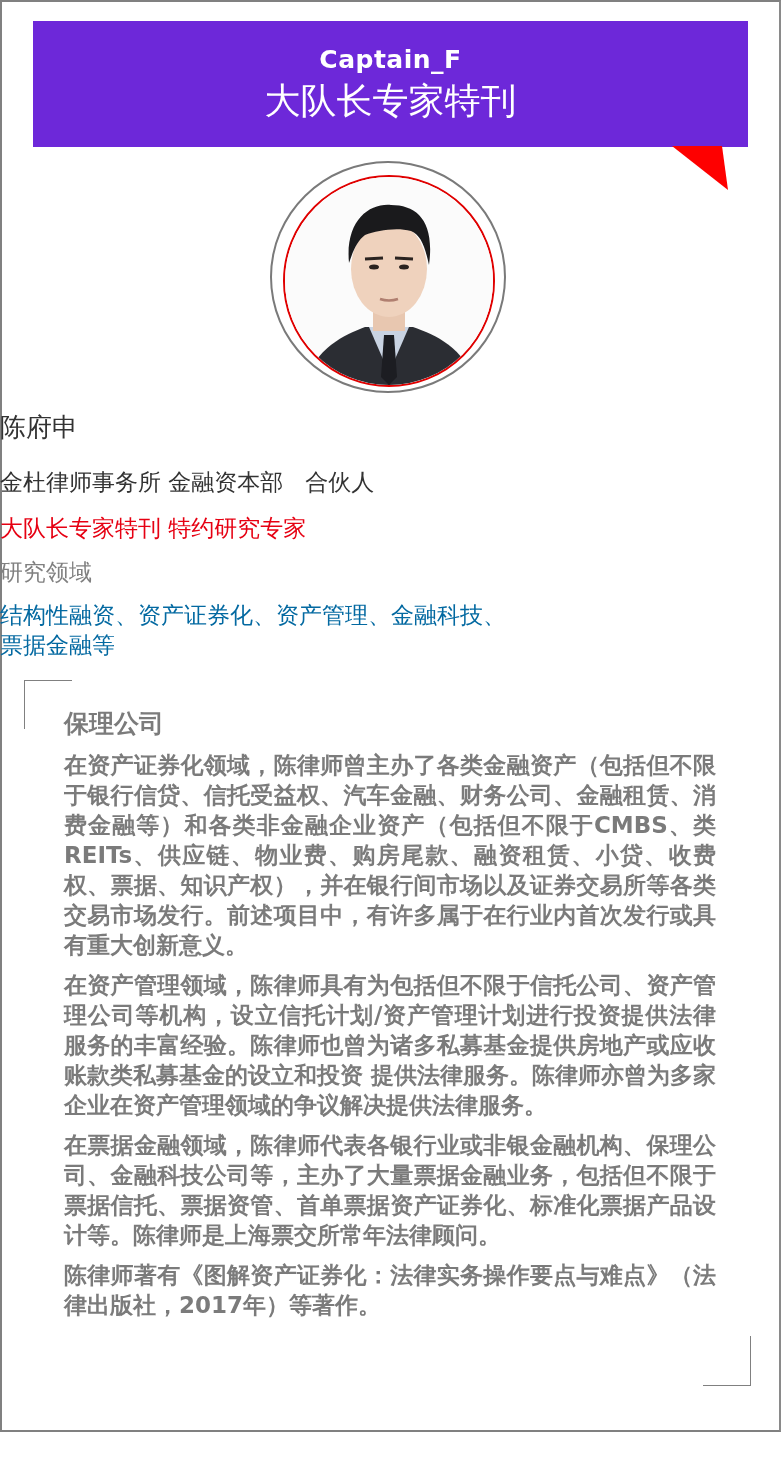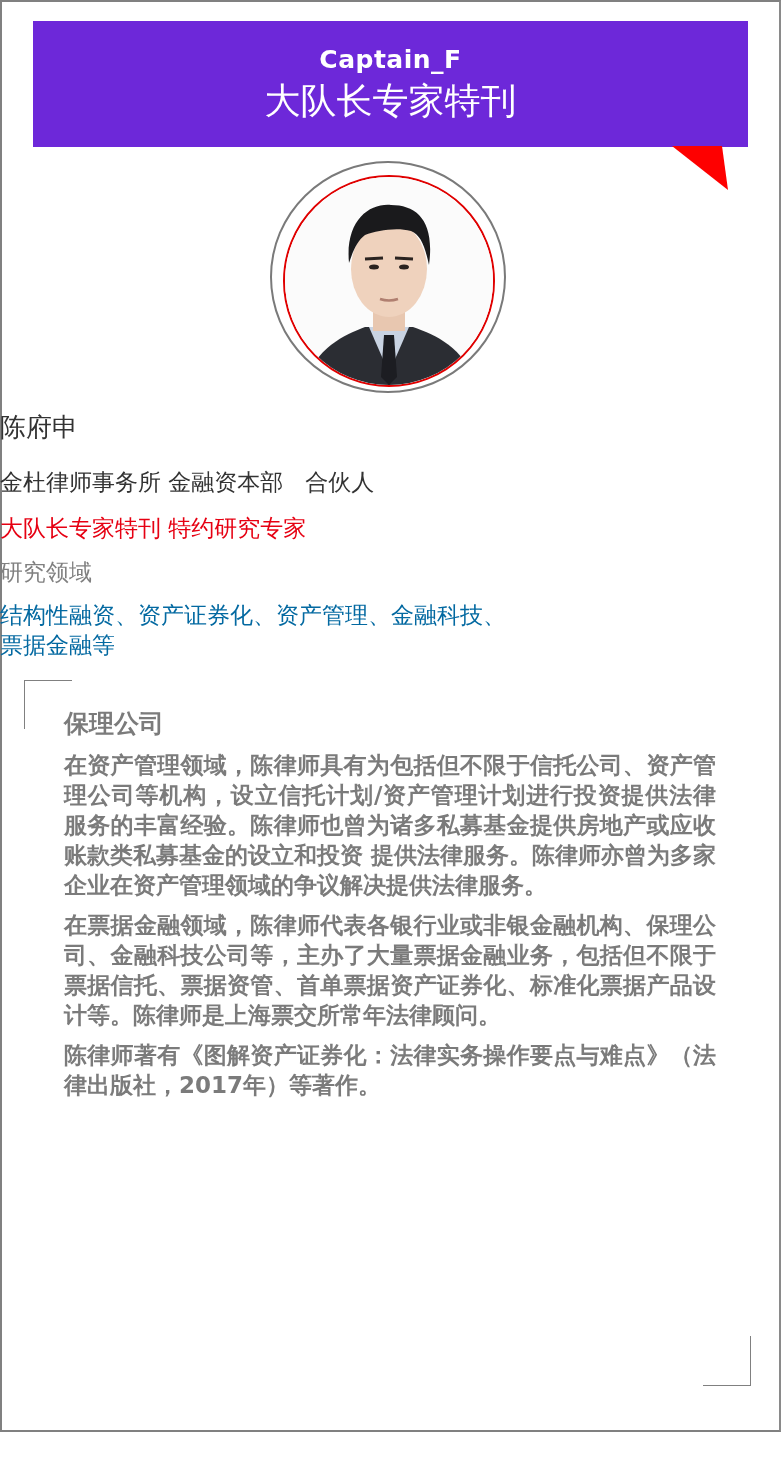--- a/index.html
+++ b/index.html
@@ -94,16 +94,17 @@
 <div class="center-text fields">
   <div>结构性融资、资产证券化、资产管理、金融科技、</div>
   <div>票据金融等</div>
 </div>
 
 <div class="bracket-tl"></div>
 <div class="bracket-br"></div>
 
 <div class="bio">
   <div class="bio-heading">保理公司</div>
+  <p>在资产证券化领域，陈律师曾主办了各类金融资产（包括但不限于银行信贷、信托受益权、汽车金融、财务公司、金融租赁、消费金融等）和各类非金融企业资产（包括但不限于CMBS、类REITs、供应链、物业费、购房尾款、融资租赁、小贷、收费权、票据、知识产权），并在银行间市场以及证券交易所等各类交易市场发行。前述项目中，有许多属于在行业内首次发行或具有重大创新意义。</p>
   <p>在资产管理领域，陈律师具有为包括但不限于信托公司、资产管理公司等机构，设立信托计划/资产管理计划进行投资提供法律服务的丰富经验。陈律师也曾为诸多私募基金提供房地产或应收账款类私募基金的设立和投资 提供法律服务。陈律师亦曾为多家企业在资产管理领域的争议解决提供法律服务。</p>
   <p>在票据金融领域，陈律师代表各银行业或非银金融机构、保理公司、金融科技公司等，主办了大量票据金融业务，包括但不限于票据信托、票据资管、首单票据资产证券化、标准化票据产品设计等。陈律师是上海票交所常年法律顾问。</p>
   <p>陈律师著有《图解资产证券化：法律实务操作要点与难点》（法律出版社，2017年）等著作。</p>
 </div>
 
 </body></html>

